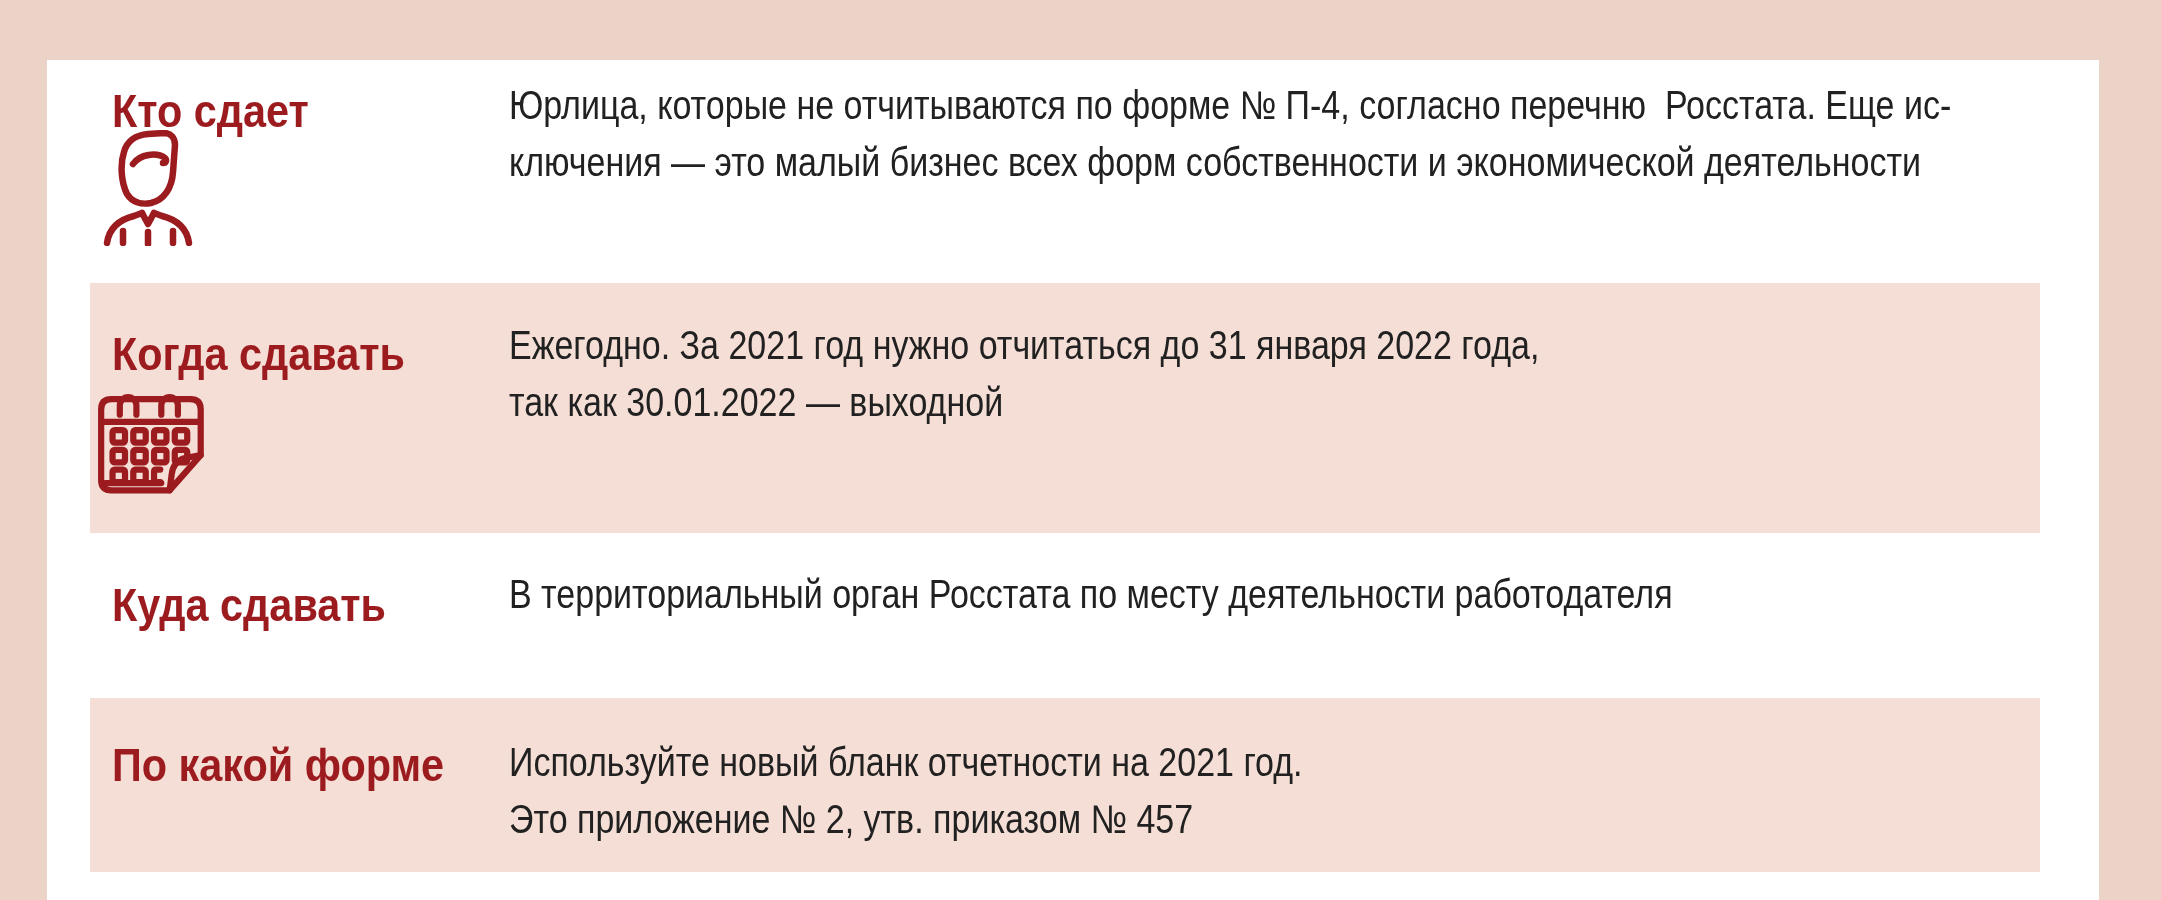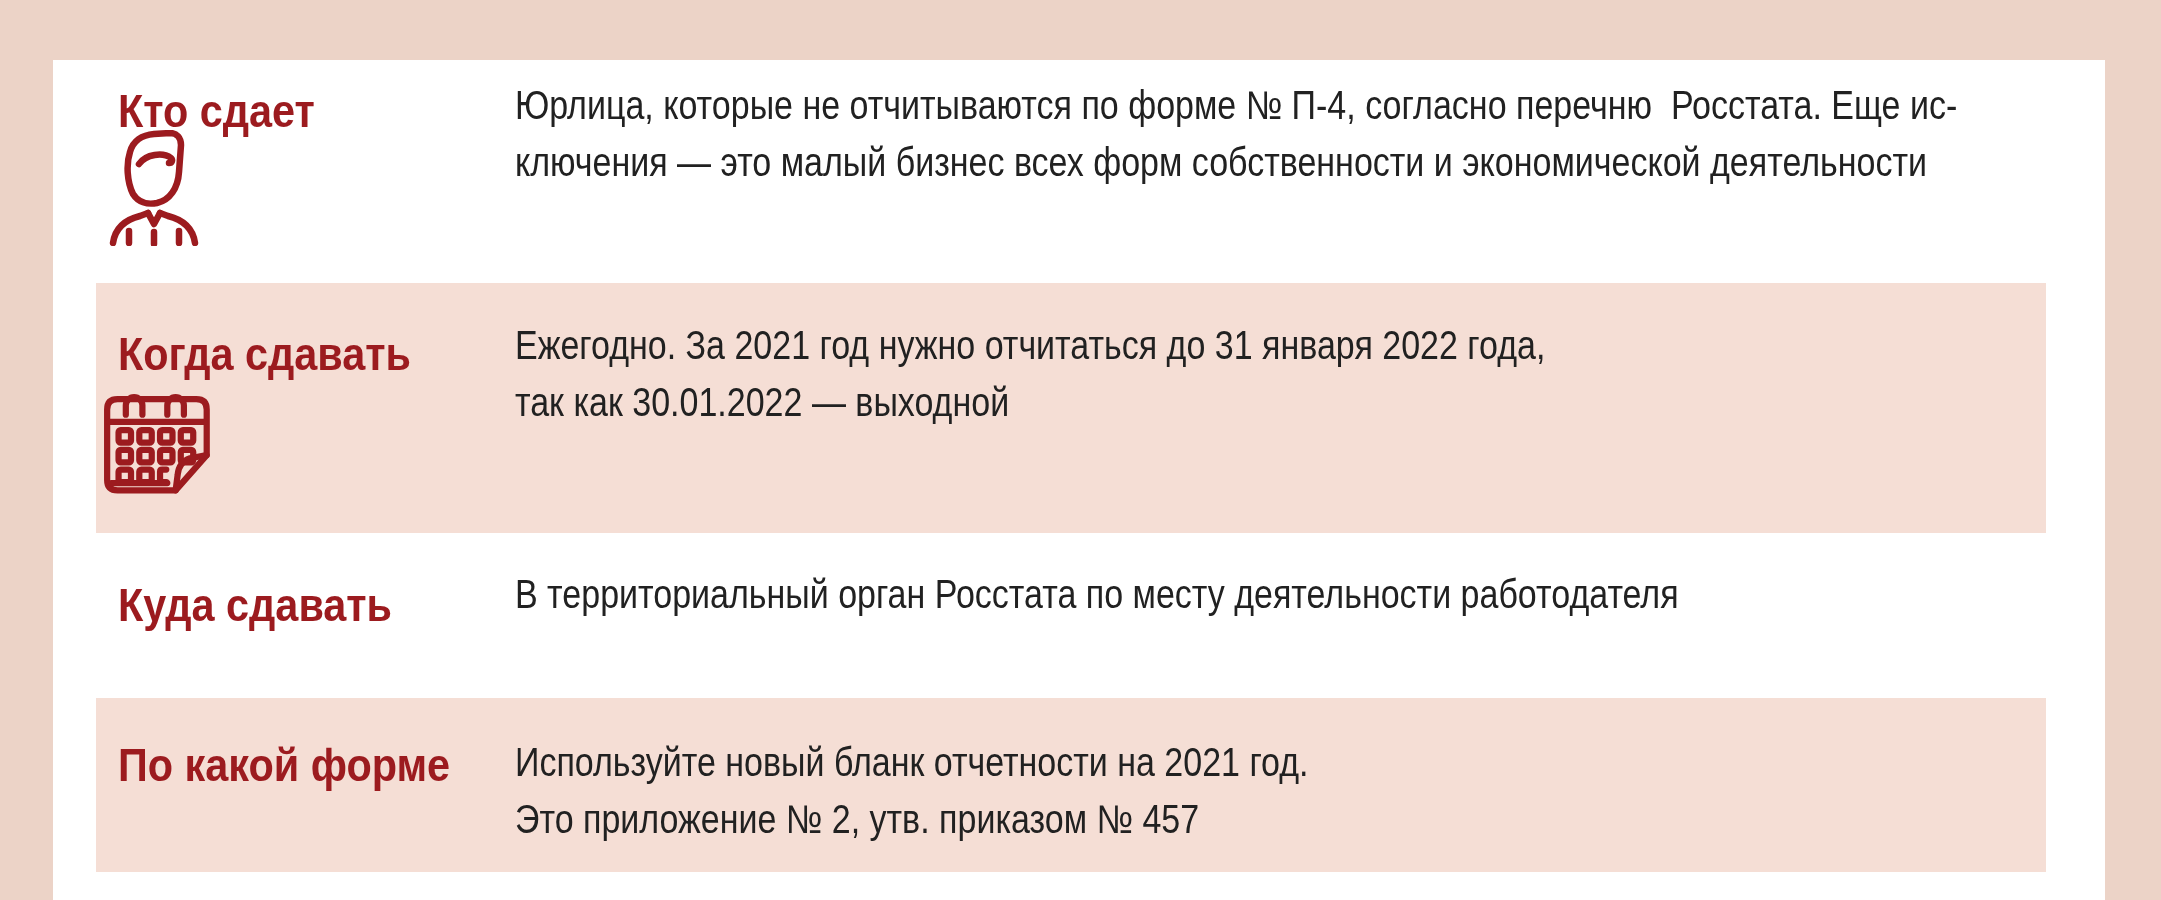--- a/index.html
+++ b/index.html
@@ -5,21 +5,21 @@
   html,body { margin:0; padding:0; }
   .canvas {
     position:relative;
     width:2161px; height:900px;
     background:#ecd3c7;
     overflow:hidden;
     font-family:"Liberation Sans", sans-serif;
   }
   .card {
     position:absolute;
-    left:53px; top:60px;
+    left:47px; top:60px;
     width:2052px; height:840px;
     background:#ffffff;
   }
   .stripe {
     position:absolute;
     left:43px; width:1950px;
     background:#f5ded5;
   }
   .stripe.when { top:223px; height:250px; }
   .stripe.form { top:638px; height:174px; }

